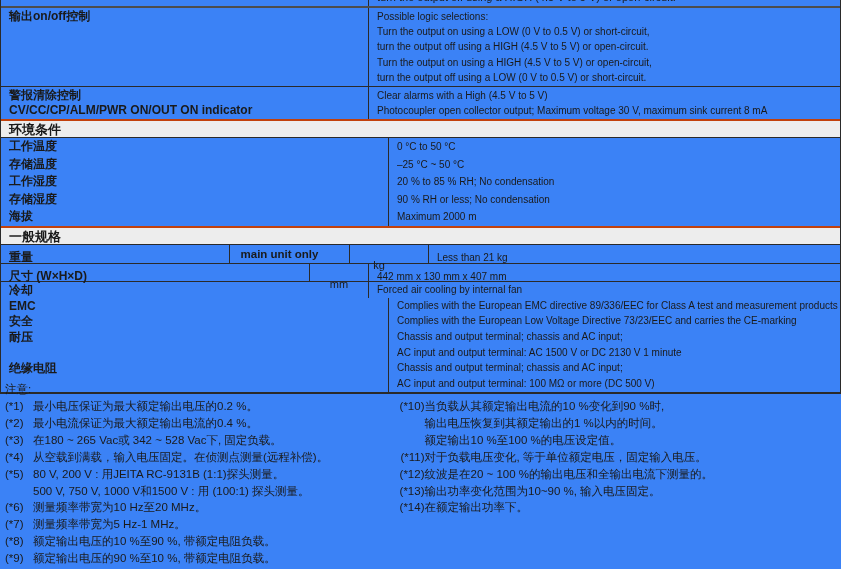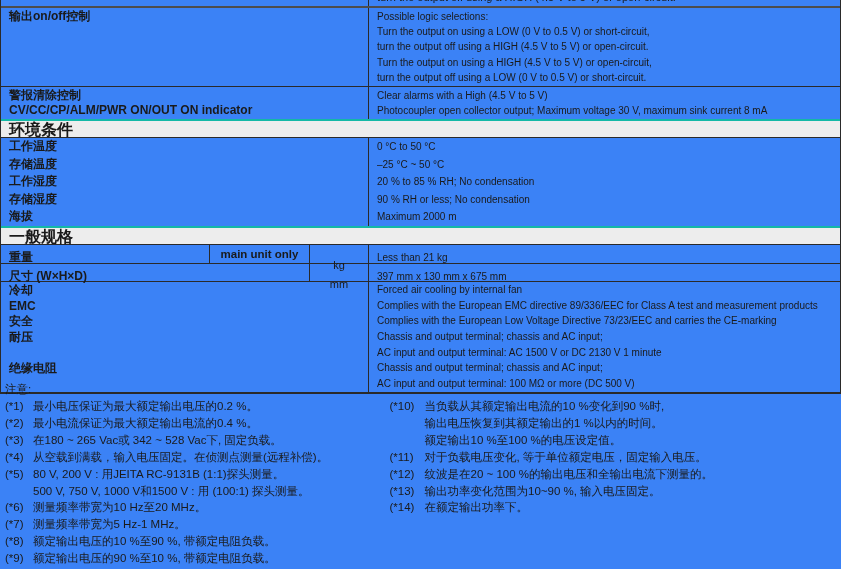--- a/index.html
+++ b/index.html
@@ -12,55 +12,55 @@
     position: absolute; left: 0; top: 0; width: 841px;
     border-left: 1px solid #2a2a2a; border-right: 1px solid #2a2a2a;
     border-bottom: 2px solid #2a2a2a;
   }
   .partial-row { height: 6px; overflow: hidden; display: flex; }
   .partial-row .pl { width: 367px; }
   .partial-row .pr { flex: 1; border-left: 1px solid #2a2a2a; padding-left: 8px; overflow: hidden; }
   .partial-row .pr span { display: block; margin-top: -9px; font-size: 11px; white-space: nowrap; }
 
   .trow { display: flex; border-top: 1px solid #2a2a2a; }
-  .trow.noline { border-top: 0; }
+  .trow.noline { border-top: 0; gap: 20px; }
   .trow.heavy-top { border-top: 2px solid #4d4d4d; }
   .lcell { width: 367px; padding: 1px 8px; }
   .rcell { flex: 1; border-left: 1px solid #2a2a2a; padding: 1px 8px; min-width: 0; overflow: hidden; }
   .zh { font-weight: bold; font-size: 12px; line-height: 15.2px; white-space: nowrap; }
   .en { font-size: 10px; line-height: 15.2px; white-space: nowrap; }
   .env .zh, .env .en { line-height: 15.5px; }
   .gen .zh, .gen .en { line-height: 14.7px; }
   .gen .lcell, .gen .rcell { padding-top: 1px; padding-bottom: 0; }
 
   .section-row {
-    border-top: 2px solid #14b8a6; border-bottom: 1px solid #2a2a2a;
+    border-top: 2px solid #c2410c; border-bottom: 1px solid #2a2a2a;
     background: #ededed; padding: 2px 8px 1px;
-    font-weight: bold; font-size: 16px; line-height: 13px;
+    font-weight: bold; font-size: 13px; line-height: 13px;
   }
 
   
   .wlabel { width: 208px; padding: 2px 8px 1px; }
   .wscope { width: 100px; border-left: 1px solid #2a2a2a; text-align: center;
             font-weight: bold; font-size: 11.5px; line-height: 15px; padding-top: 2px; }
   .wunit  { width: 59px; border-left: 1px solid #2a2a2a; text-align: center;
             font-size: 11px; line-height: 15px; padding-top: 13px; }
   .wval   { flex: 1; border-left: 1px solid #2a2a2a; padding: 2px 8px 1px; min-width: 0; }
   .slabel { width: 308px; padding: 2px 8px 1px; }
   .cell18 { height: 18px; }
 
   
   .notes { position: absolute; left: 0; top: 382px; width: 713px; }
   .notes-title { padding-left: 5px; font-size: 11.5px; line-height: 14px; }
   .notes-cols { display: flex; margin-top: 2px; }
   .ncol-left { width: 452px; }
   .ncol-right { flex: 1; }
   .note-line { display: flex; line-height: 16.9px; font-size: 11.5px; white-space: nowrap; }
   .ncol-left .note-id  { flex: 0 0 33px; padding-left: 5px; }
-  .ncol-right .note-id { flex: 0 0 38px; padding-left: 3px; }
+  .ncol-right .note-id { flex: 0 0 38px; padding-left: 3px; text-align: right; }
   .note-text { flex: 1; min-width: 0; overflow: hidden; }
 </style>
 </head>
 <body>
 
 <div class="page">
 
   <div class="spec-table">
 
     <div class="partial-row">
@@ -144,21 +144,21 @@
     <div class="trow noline cell18">
       <div class="wlabel"><span class="zh">重量</span></div>
       <div class="wscope">main unit only</div>
       <div class="wunit">kg</div>
       <div class="wval"><span class="en">Less than 21 kg</span></div>
     </div>
 
     <div class="trow cell18">
       <div class="slabel"><span class="zh">尺寸 (W×H×D)</span></div>
       <div class="wunit">mm</div>
-      <div class="wval"><span class="en">397 mm x 130 mm x 675 mm</span></div>
+      <div class="wval"><span class="en">442 mm x 130 mm x 407 mm</span></div>
     </div>
 
     <div class="gen">
       <div class="trow">
         <div class="lcell">
             <div class="zh">冷却</div>
           </div>
         <div class="rcell">
             <div class="en">Forced air cooling by internal fan</div>
           </div>

